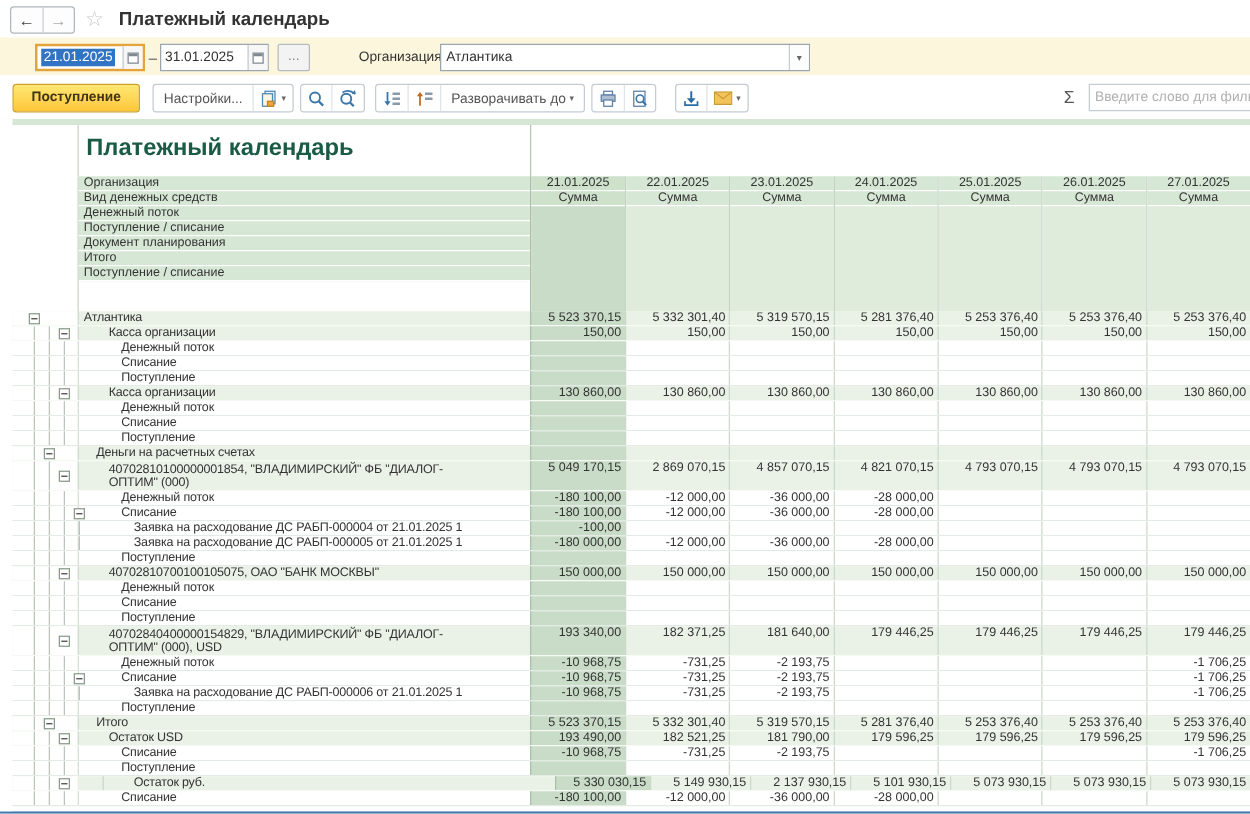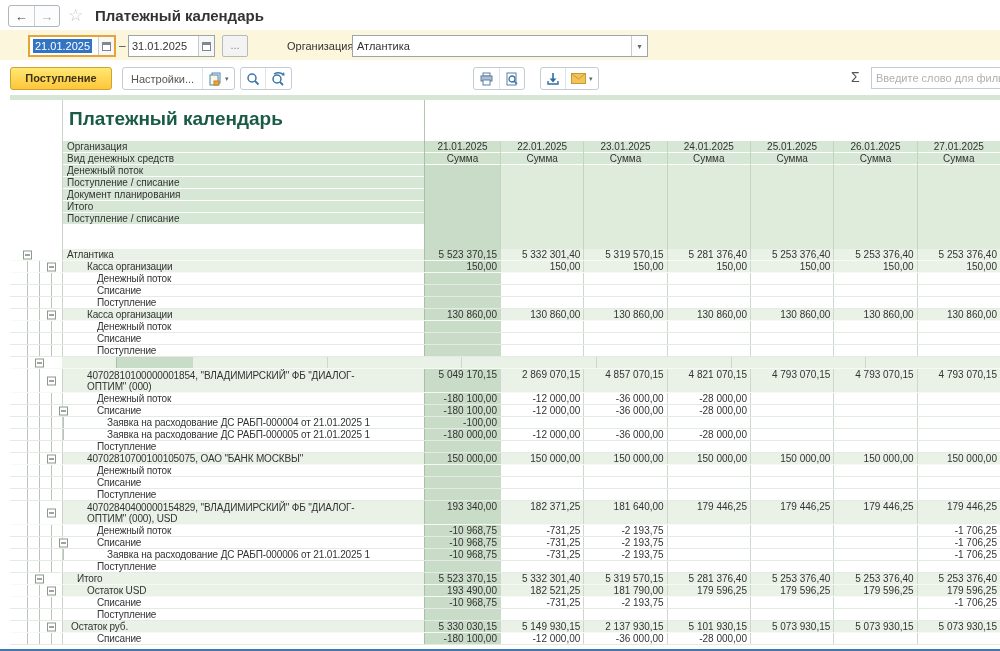--- a/index.html
+++ b/index.html
@@ -154,20 +154,43 @@
       <div class="titem">
         <svg class="ic" width="15" height="14" viewBox="0 0 15 14">
           <circle cx="6" cy="7" r="4" fill="none" stroke="#3a76a8" stroke-width="1.5"></circle>
           <line x1="9" y1="10" x2="12" y2="13" stroke="#3a76a8" stroke-width="1.8"></line>
           <path d="M3 2 Q8 -1 13 3" fill="none" stroke="#3a76a8" stroke-width="1.3"></path>
           <path d="M13 0 L13.6 3.4 L10.4 3.2 Z" fill="#3a76a8"></path>
         </svg>
       </div>
     </div>
 
+    <div class="tgroup" style="left:300px;">
+      <div class="titem">
+        <svg class="ic" width="15" height="14" viewBox="0 0 15 14">
+          <line x1="4" y1="1.5" x2="4" y2="11" stroke="#3a76a8" stroke-width="1.4"></line>
+          <path d="M1.5 9 L4 12.5 L6.5 9 Z" fill="#3a76a8"></path>
+          <rect x="8" y="2" width="6" height="2" fill="#8a9aa8"></rect>
+          <rect x="8" y="6" width="6" height="2" fill="#8a9aa8"></rect>
+          <rect x="8" y="10" width="6" height="2" fill="#8a9aa8"></rect>
+        </svg>
+      </div>
+      <div class="titem">
+        <svg class="ic" width="15" height="14" viewBox="0 0 15 14">
+          <line x1="4" y1="3" x2="4" y2="12.5" stroke="#c46a1f" stroke-width="1.4"></line>
+          <path d="M1.5 5 L4 1.5 L6.5 5 Z" fill="#c46a1f"></path>
+          <rect x="8" y="2" width="6" height="2" fill="#8a9aa8"></rect>
+          <rect x="8" y="6" width="6" height="2" fill="#8a9aa8"></rect>
+        </svg>
+      </div>
+      <div class="titem text">
+        <span>Разворачивать до</span>
+        <span class="dd">▾</span>
+      </div>
+    </div>
 
     <div class="tgroup" style="left:473px;">
       <div class="titem">
         <svg class="ic" width="15" height="14" viewBox="0 0 15 14">
           <rect x="4" y="1" width="7" height="3" fill="#fff" stroke="#5b7fa6"></rect>
           <rect x="2" y="4" width="11" height="5" fill="#aebfd2" stroke="#5b7fa6"></rect>
           <rect x="4" y="8" width="7" height="5" fill="#fff" stroke="#5b7fa6"></rect>
         </svg>
       </div>
       <div class="titem">
@@ -406,20 +429,21 @@
           <div class="vcell"></div>
           <div class="vcell"></div>
         </div>
         <div class="drow grp">
           <div class="tcell">
             <div class="guide" style="left: 17px;"></div>
             <div class="mk" style="left: 25px;">
               <div class="mkline"></div>
             </div>
           </div>
+          <div class="lcell" style="padding-left: 14px;">Деньги на расчетных счетах</div>
           <div class="ccell"></div>
           <div class="vcell first"></div>
           <div class="vcell"></div>
           <div class="vcell"></div>
           <div class="vcell"></div>
           <div class="vcell"></div>
           <div class="vcell"></div>
           <div class="vcell"></div>
         </div>
         <div class="drow grp h2">
@@ -745,21 +769,21 @@
           <div class="vcell"></div>
         </div>
         <div class="drow grp">
           <div class="tcell">
             <div class="guide" style="left: 17px;"></div>
             <div class="guide" style="left: 29px;"></div>
             <div class="mk" style="left: 37px;">
               <div class="mkline"></div>
             </div>
           </div>
-          <div class="lcell" style="padding-left: 8px;">Остаток руб.</div>
+          <div class="lcell" style="padding-left: 24px; margin-left: 20px;">Остаток руб.</div>
           <div class="ccell"></div>
           <div class="vcell first">5 330 030,15</div>
           <div class="vcell">5 149 930,15</div>
           <div class="vcell">2 137 930,15</div>
           <div class="vcell">5 101 930,15</div>
           <div class="vcell">5 073 930,15</div>
           <div class="vcell">5 073 930,15</div>
           <div class="vcell">5 073 930,15</div>
         </div>
         <div class="drow">

